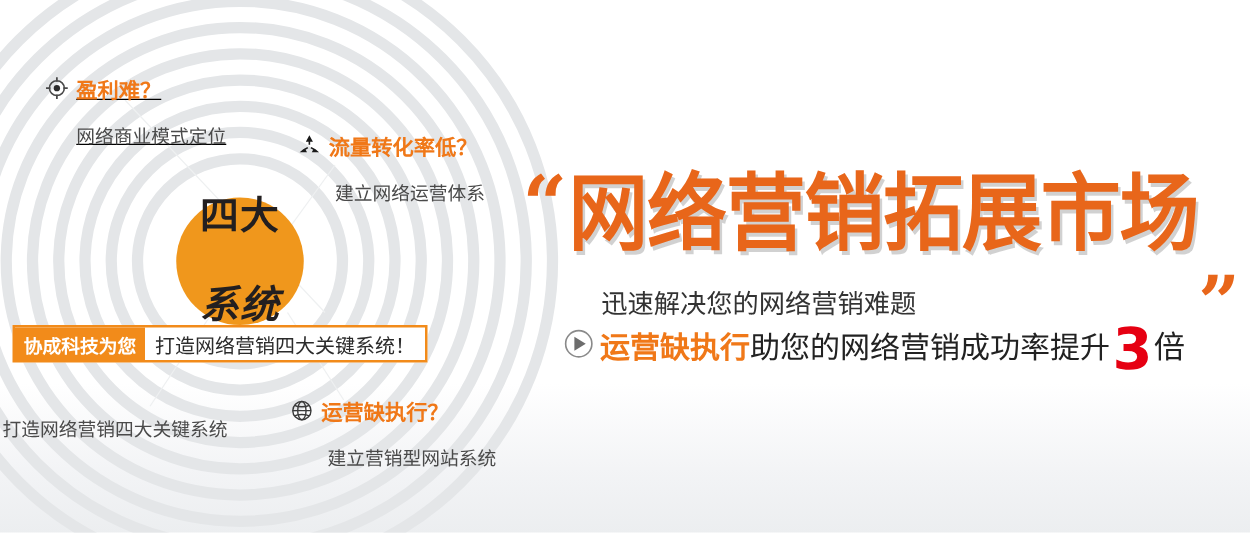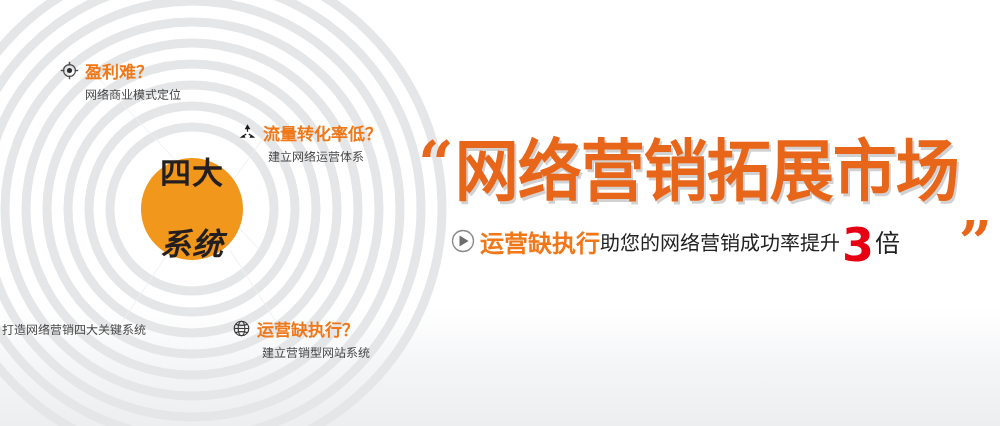--- a/index.html
+++ b/index.html
@@ -65,28 +65,28 @@
   }
   .feature .ftitle{
     font-family:"DejaVu Sans","Liberation Sans",sans-serif;
     font-size:17px;
     font-weight:bold;
     color:#f07818;
     letter-spacing:0px;
   }
   .feature .fsub{
     font-family:"DejaVu Sans","Liberation Sans",sans-serif;
-    font-size:12px;
+    font-size:15px;
     color:#4a4a4a;
     white-space:nowrap;
-    margin-top:2px;
-  }
-  #f-profit{left:60px;  top:58px;}
+    margin-top:14px;
+  }
+  #f-profit{left:36px;  top:58px;text-decoration:underline;}
   #f-profit .fsub{margin-left:25px;}
-  #f-convert{left:238px; top:120px;}
+  #f-convert{left:238px; top:104px;}
   #f-convert .fsub{margin-left:30px;}
   #f-promote{left:2px;   top:318px;}
   #f-promote .fsub{margin-left:0px;}
   #f-operate{left:232px; top:316px;}
   #f-operate .fsub{margin-left:30px;}
 
   
   #claim{
     position:absolute;
     left:10px; top:260px;
@@ -175,21 +175,21 @@
     margin-top:1px;
     white-space:nowrap;
   }
   #play-icon{width:24px;height:24px;margin-right:5px;flex:0 0 auto;display:block;}
   .s2-brand{
     font-family:"DejaVu Sans","Liberation Sans",sans-serif;
     font-size:24px;color:#f07818;font-weight:bold;
   }
   .s2-text{
     font-family:"DejaVu Sans","Liberation Sans",sans-serif;
-    font-size:20px;color:#222222;
+    font-size:24px;color:#222222;
   }
   .s2-num{
     font-family:"DejaVu Sans","Liberation Sans",sans-serif;
     font-size:46px;color:#e60012;font-weight:bold;
     line-height:0.8;
     margin:0 1px 0 2px;
     position:relative;
     top:4px;
   }
   .s2-unit{
@@ -271,27 +271,32 @@
           <line x1="2.8" y1="12" x2="21.2" y2="12"></line>
           <path d="M4.6 6.6 C8 8.6 16 8.6 19.4 6.6"></path>
           <path d="M4.6 17.4 C8 15.4 16 15.4 19.4 17.4"></path>
         </g>
       </svg>
       <span class="ftitle">运营缺执行？</span>
     </div>
     <div class="fsub">建立营销型网站系统</div>
   </div>
 
+  <div id="claim">
+    <div class="cbl">协成科技为您</div>
+    <div class="cbr">打造网络营销四大关键系统！</div>
+  </div>
 
   <div id="hero">
     <div class="hl">
       <span id="quote-open">“</span>
       <span id="headline">网络营销拓展市场</span>
       <span id="quote-close">„</span>
     </div>
+    <div id="hero-sub1">迅速解决您的网络营销难题</div>
     <div id="hero-sub2">
       <svg id="play-icon" viewBox="0 0 24 24" aria-hidden="true">
         <circle cx="12" cy="12" r="10.5" fill="none" stroke="#8a8a8a" stroke-width="1.3"></circle>
         <path d="M8.5 6.4 L17.6 12 L8.5 17.6 Z" fill="#6d6d6d"></path>
       </svg>
       <span class="s2-brand">运营缺执行</span>
       <span class="s2-text">助您的网络营销成功率提升</span>
       <span class="s2-num">3</span>
       <span class="s2-unit">倍</span>
     </div>

